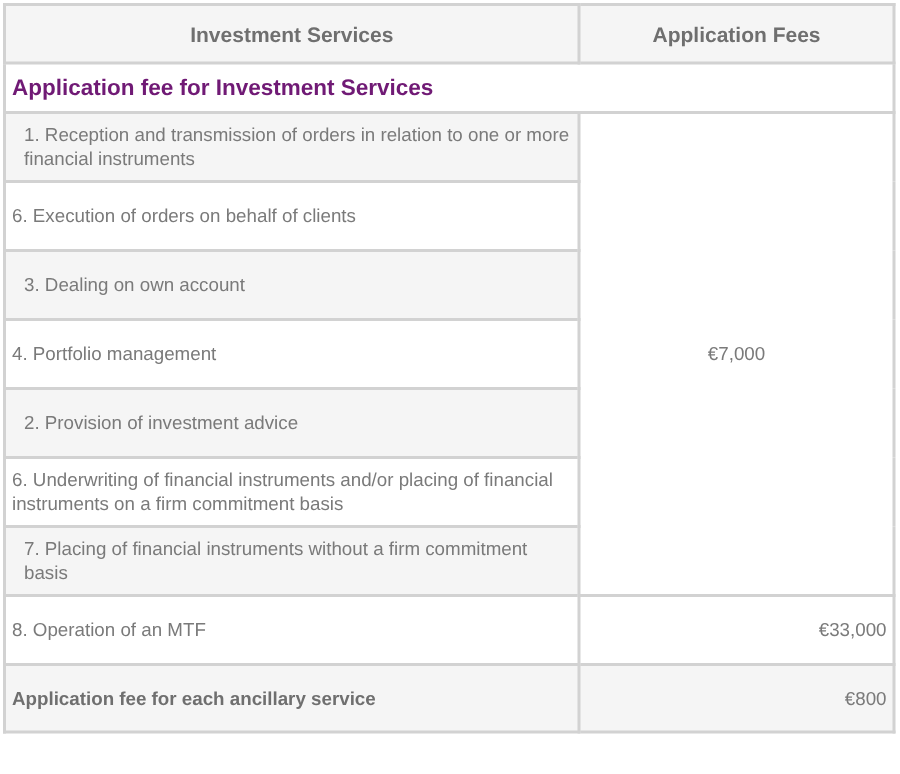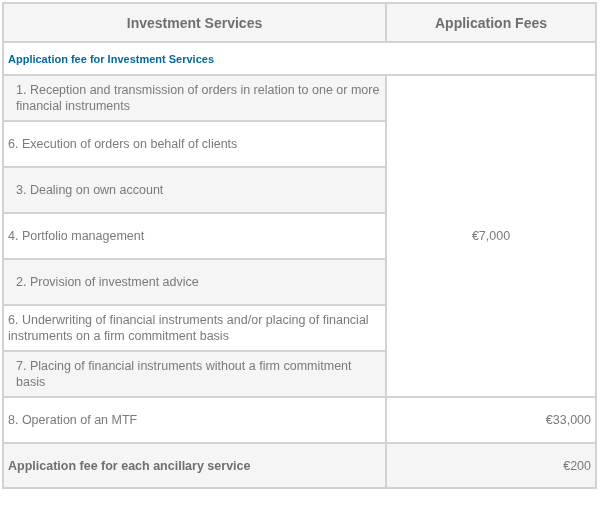--- a/index.html
+++ b/index.html
@@ -36,22 +36,22 @@
       height: 37px;
       background: #f5f5f5;
       color: #6f6f6f;
       font-weight: bold;
       font-size: 14px;
       text-align: center;
     }
     tr.section td {
       height: 31px;
       font-weight: bold;
-      color: #0369a1;
-      font-size: 11px;
+      color: #701a75;
+      font-size: 15px;
       background: #ffffff;
     }
     tr.item td.svc {
       height: 44px;
     }
     tr.item.alt td.svc { background: #f5f5f5; padding-left: 12px; }
     tr.item td.svc { background: #ffffff; }
     td.fee-merged {
       text-align: center;
       background: #ffffff;
@@ -108,16 +108,16 @@
     </tr>
     <tr class="item alt">
       <td class="svc">7. Placing of financial instruments without a firm commitment basis</td>
     </tr>
     <tr class="mtf">
       <td class="svc">8. Operation of an MTF</td>
       <td class="fee-right">€33,000</td>
     </tr>
     <tr class="ancillary">
       <td class="svc">Application fee for each ancillary service</td>
-      <td class="fee-right">€200</td>
+      <td class="fee-right">€800</td>
     </tr>
   </tbody>
 </table>
 
 </body></html>

